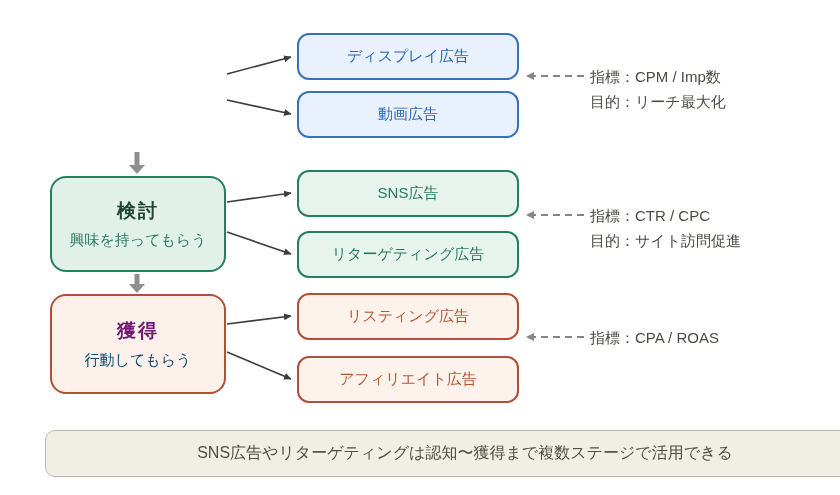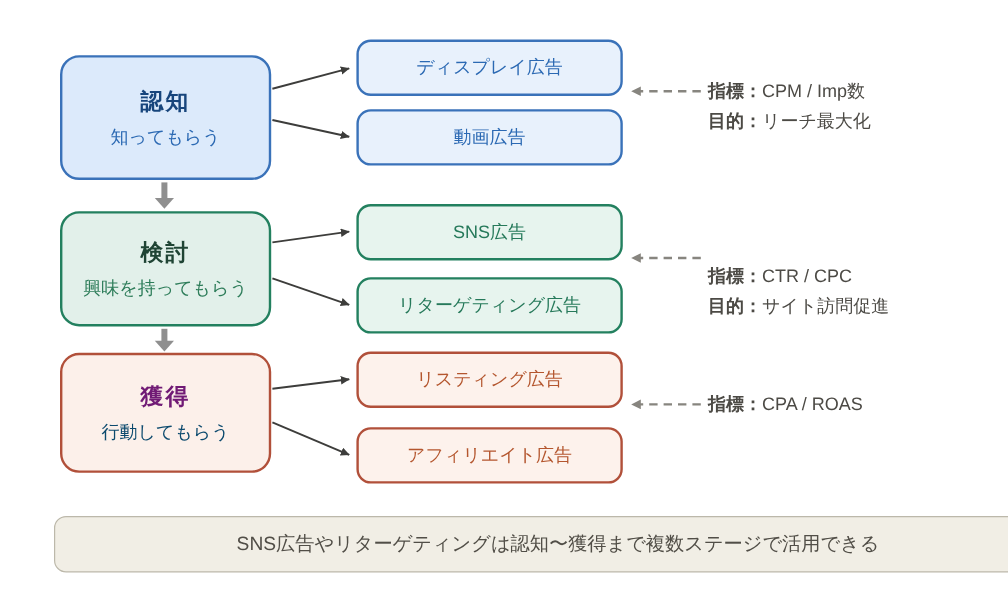--- a/index.html
+++ b/index.html
@@ -39,22 +39,22 @@
   .adbox.green{border-color:#23805f;background:#e7f4ee;color:#26795a;}
   .adbox.red{border-color:#b1503a;background:#fdf2ec;color:#b4562e;}
   .a1{top:33px;} .a2{top:91px;}
   .a3{top:170px;} .a4{top:231px;}
   .a5{top:293px;} .a6{top:356px;}
 
   .ann{
     position:absolute;left:590px;width:245px;
     font-size:15px;line-height:25px;color:#4c4a45;
   }
-  .ann .lbl{font-weight:bold;}
-  .ann1{top:64px;} .ann2{top:218px;} .ann3{top:325px;}
+  .ann .lbl{font-weight:normal;}
+  .ann1{top:64px;} .ann2{top:203px;} .ann3{top:325px;}
 
   .note{
     position:absolute;left:45px;top:430px;width:840px;height:47px;box-sizing:border-box;
     background:#f1eee5;border:1px solid#bcb8aa;border-radius:10px;
     display:flex;align-items:center;justify-content:center;
     font-size:16px;color:#514e47;
   }
 </style>
 </head>
 <body>
@@ -87,24 +87,20 @@
       <polygon points="129,284 145,284 137,293" stroke="none"></polygon>
     </g>
 
     <g stroke="#87857f" stroke-width="2" stroke-dasharray="7 5">
       <line x1="584" y1="76" x2="527" y2="76" marker-end="url(#mDash)"></line>
       <line x1="584" y1="215" x2="527" y2="215" marker-end="url(#mDash)"></line>
       <line x1="584" y1="337" x2="527" y2="337" marker-end="url(#mDash)"></line>
     </g>
   </svg>
 
-  <div class="stage s1">
-    <div class="title">認知</div>
-    <div class="subtitle">知ってもらう</div>
-  </div>
   <div class="adbox blue a1">
     <span>ディスプレイ広告</span>
   </div>
   <div class="adbox blue a2">
     <span>動画広告</span>
   </div>
   <div class="ann ann1">
     <div><span class="lbl">指標：</span><span>CPM / Imp数</span></div>
     <div><span class="lbl">目的：</span><span>リーチ最大化</span></div>
   </div>

